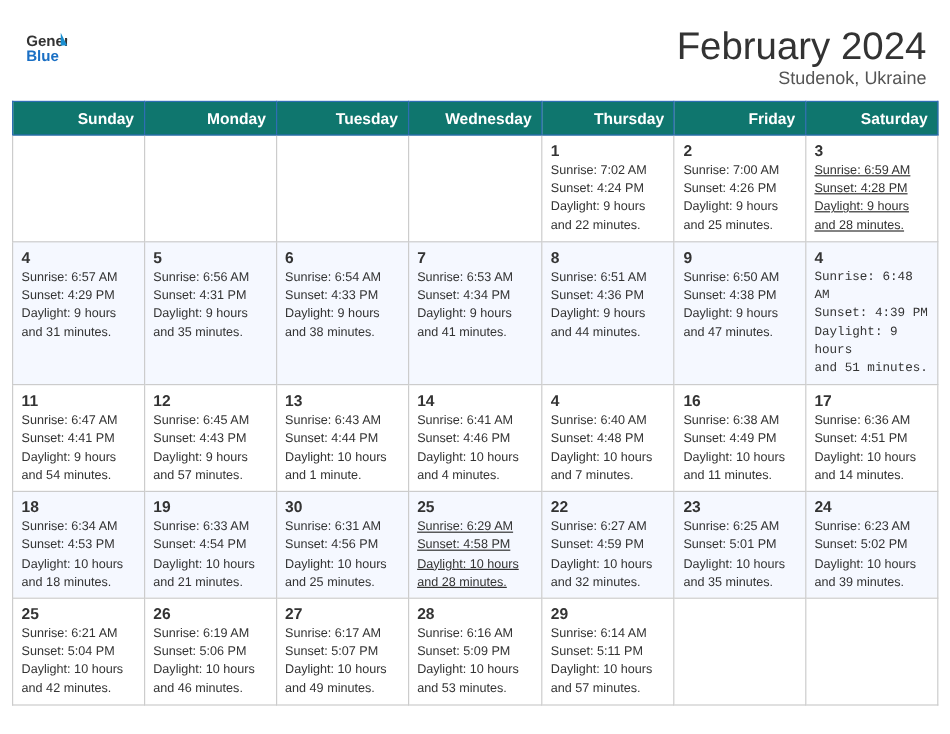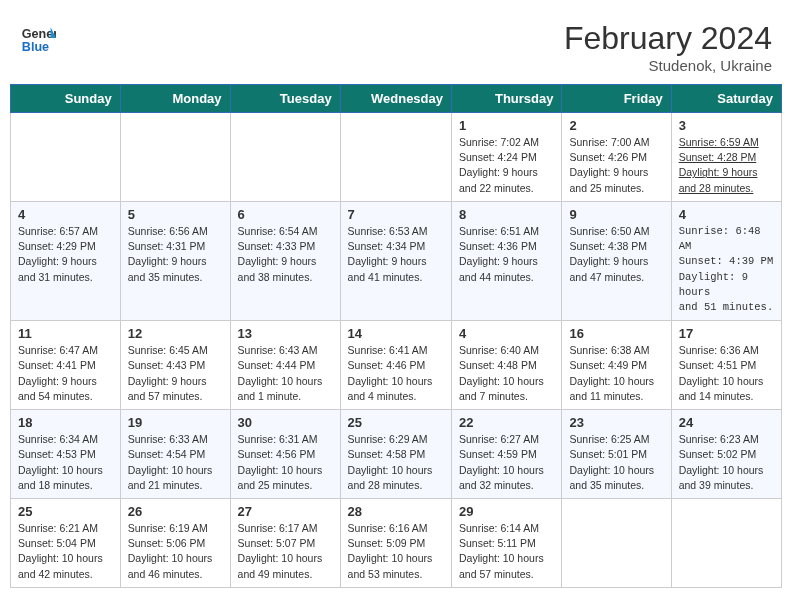--- a/index.html
+++ b/index.html
@@ -252,21 +252,21 @@
         </td>
         <td>
           <div class="day-number">30</div>
           <div class="day-info" style="white-space: pre-line;">Sunrise: 6:31 AM
 Sunset: 4:56 PM
 Daylight: 10 hours
 and 25 minutes.</div>
         </td>
         <td>
           <div class="day-number">25</div>
-          <div class="day-info" style="white-space: pre-line;">Sunrise: 6:29 AM
+          <div class="day-info" style="white-space: pre-line; text-decoration: underline;">Sunrise: 6:29 AM
 Sunset: 4:58 PM
 Daylight: 10 hours
 and 28 minutes.</div>
         </td>
         <td>
           <div class="day-number">22</div>
           <div class="day-info" style="white-space: pre-line;">Sunrise: 6:27 AM
 Sunset: 4:59 PM
 Daylight: 10 hours
 and 32 minutes.</div>

